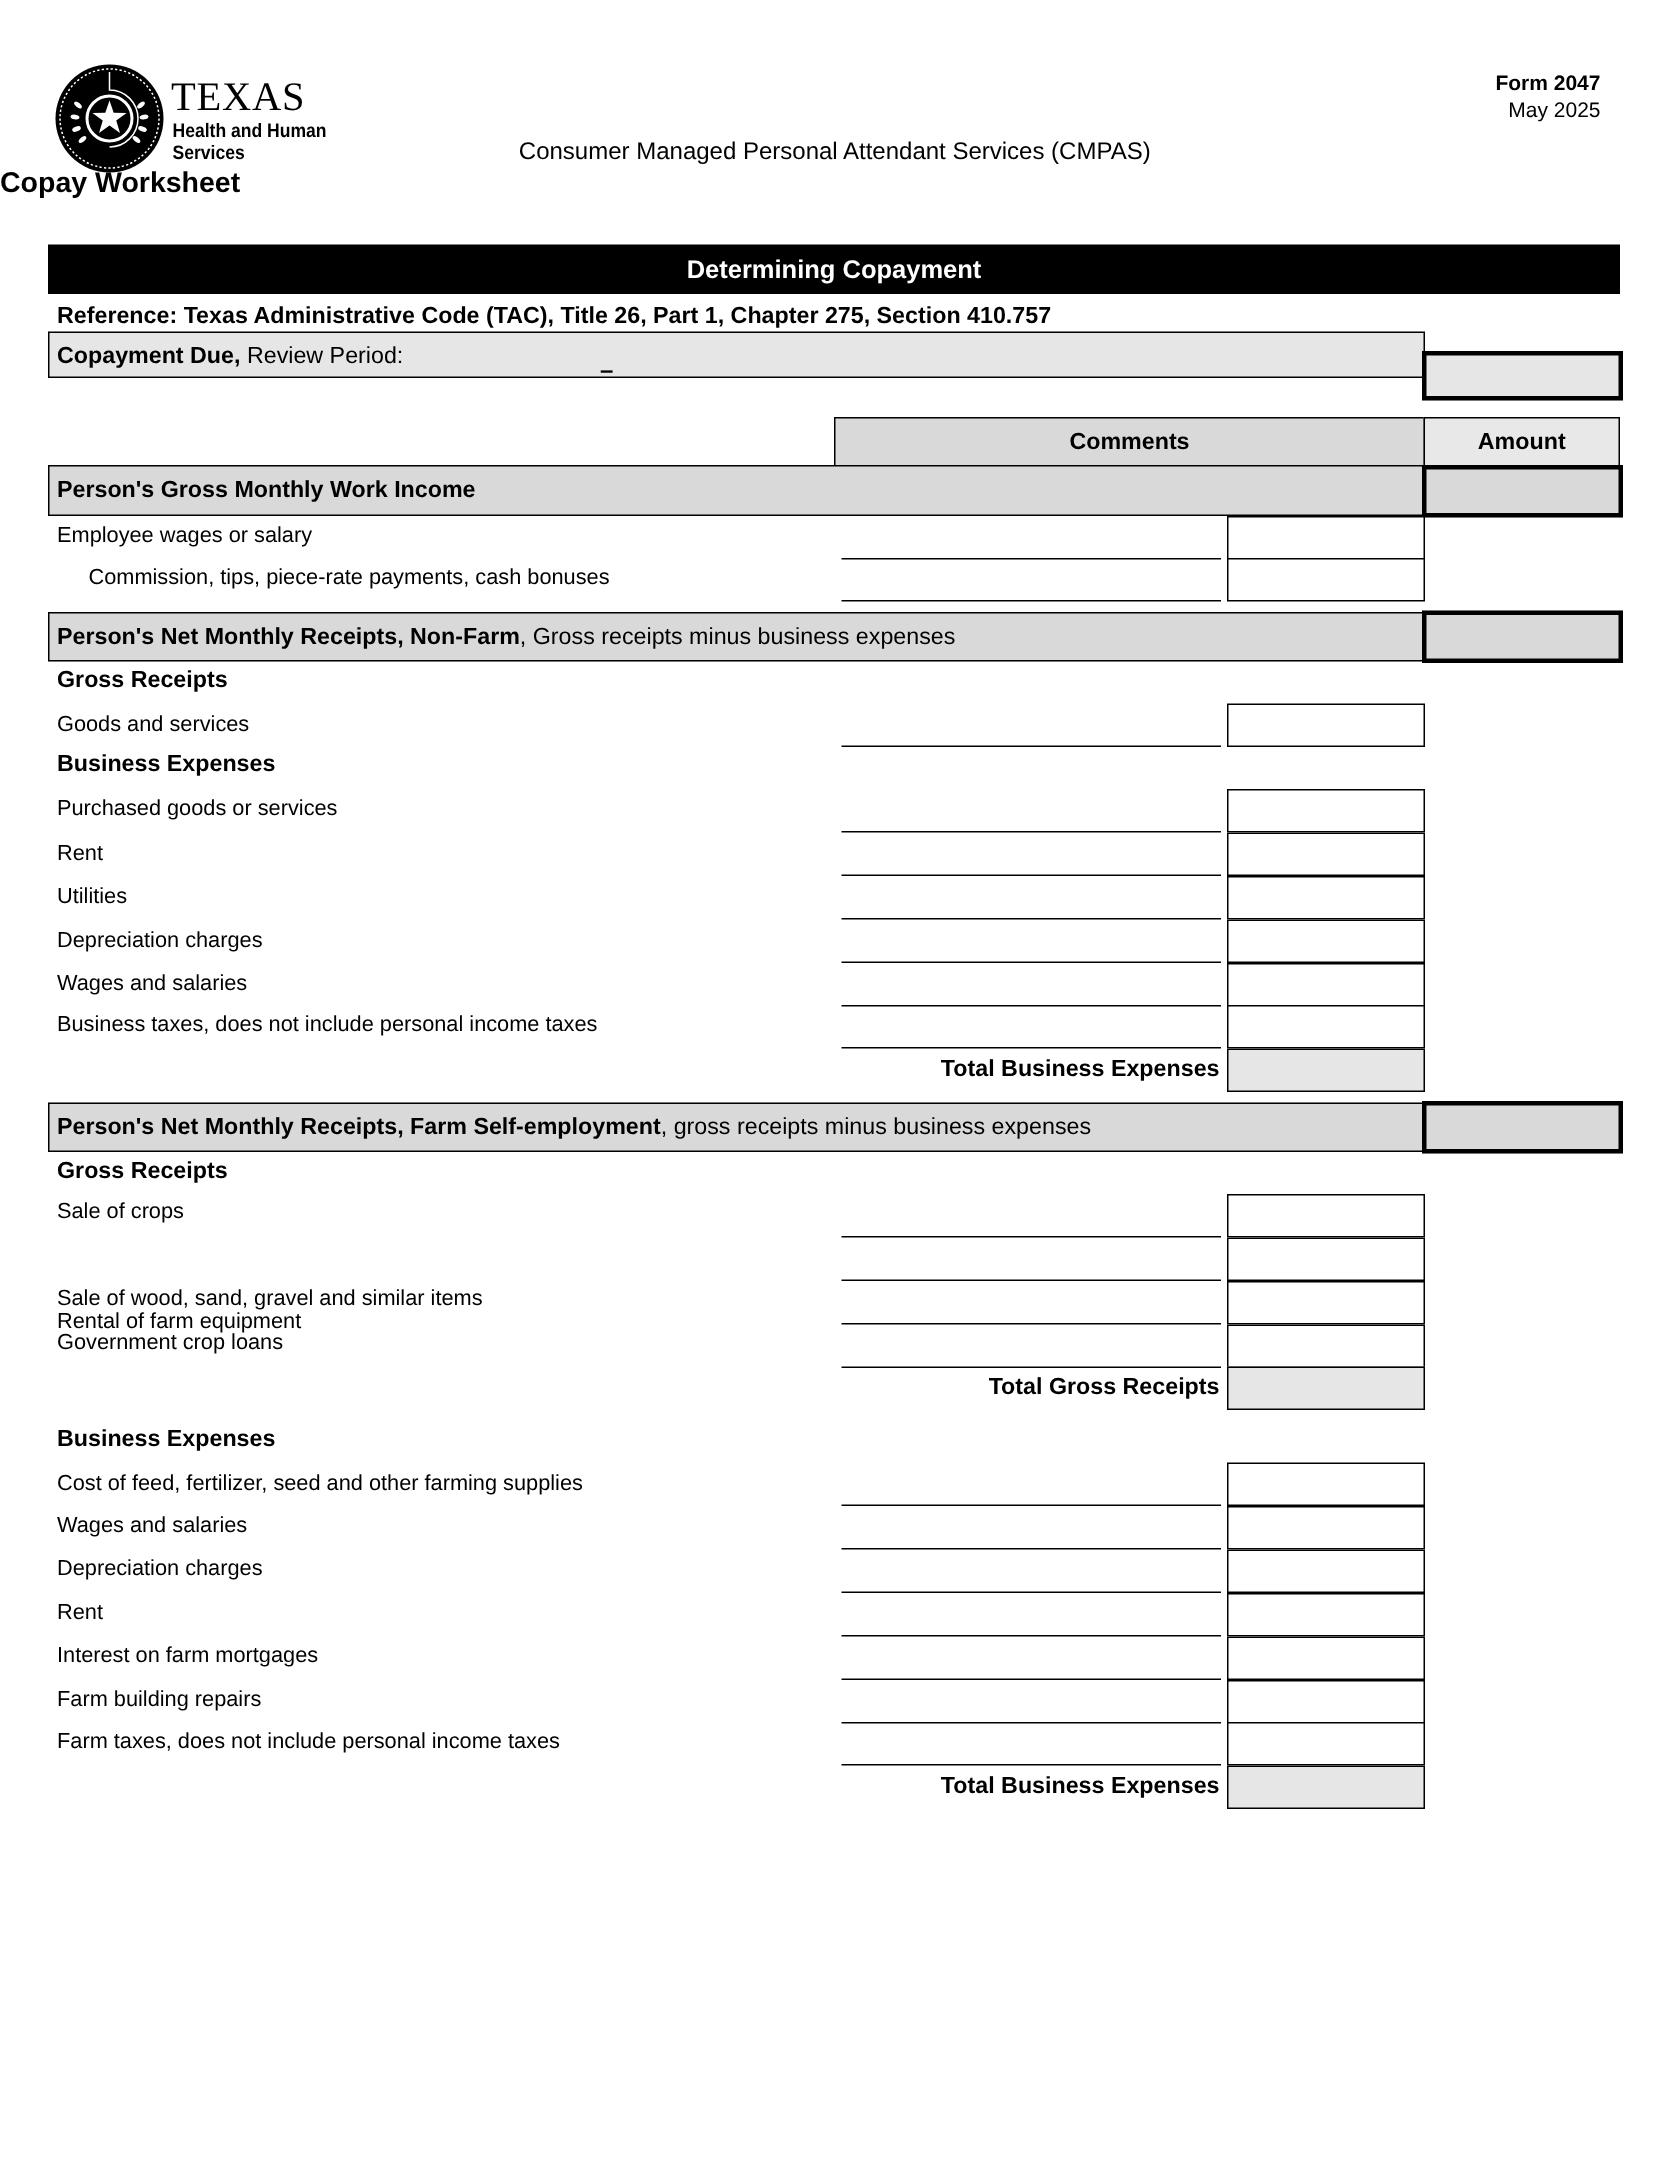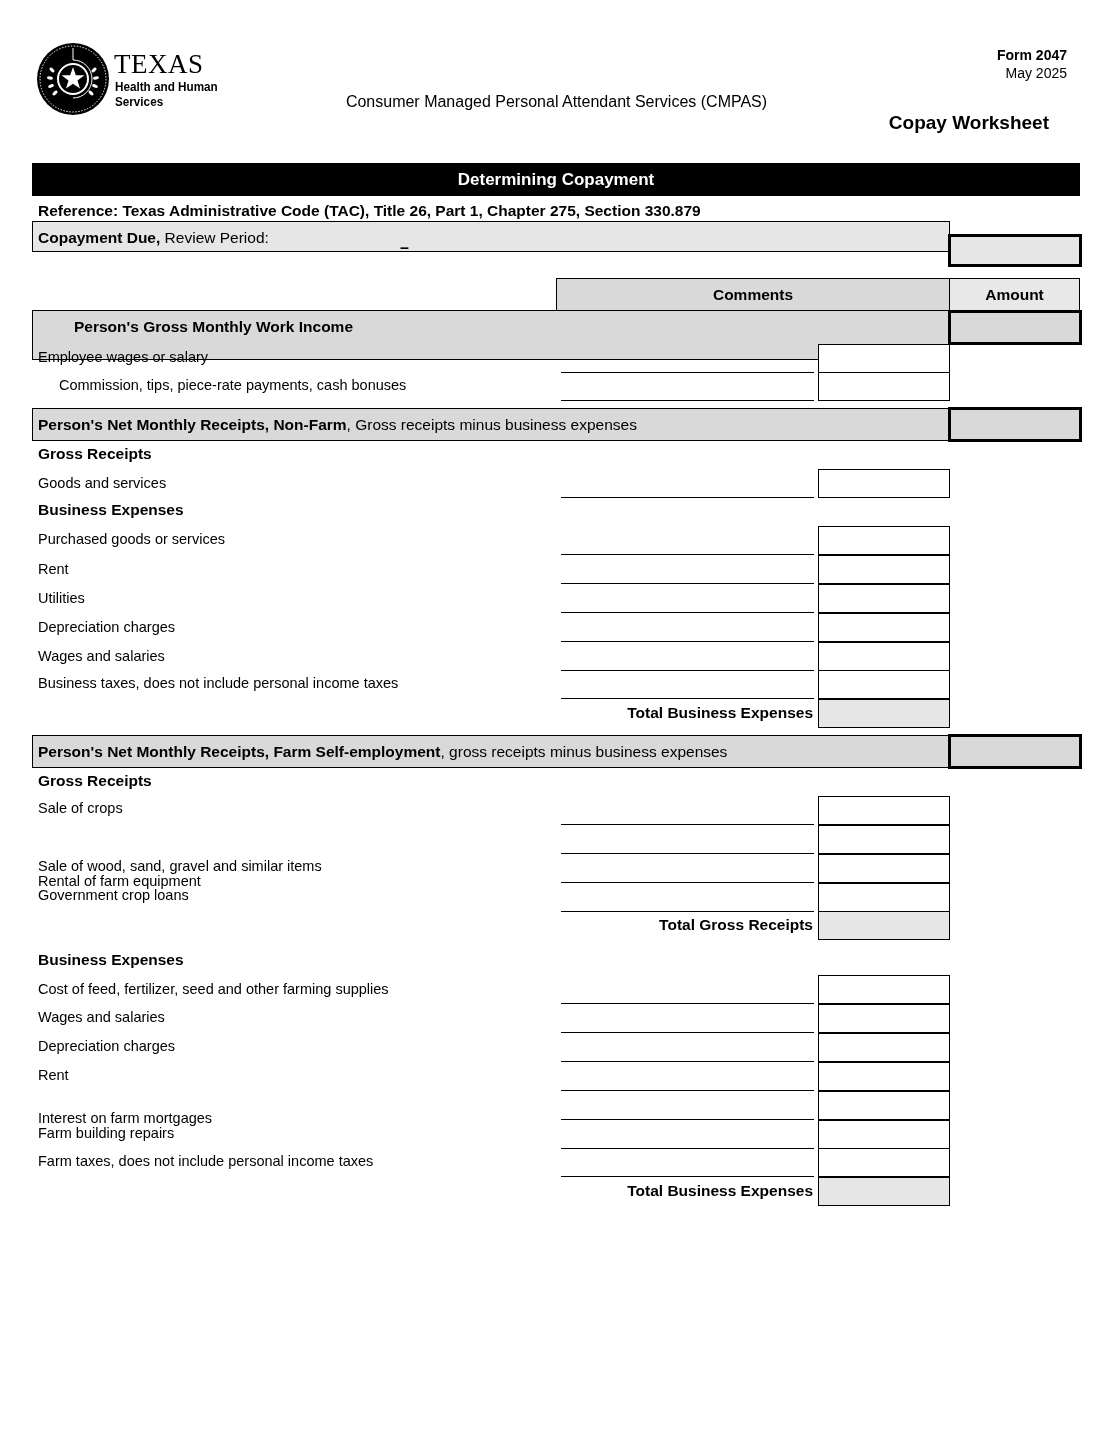--- a/index.html
+++ b/index.html
@@ -5,21 +5,21 @@
   html, body { margin:0; padding:0; background:#fff; }
   body { width:1113px; height:1440px; position:relative; overflow:hidden;
          font-family:"Liberation Sans", sans-serif; color:#000; }
   .abs { position:absolute; }
   .logo-seal { left:36px; top:42px; width:74px; height:74px; }
   .logo-texas { left:114px; top:50px; font-family:"Liberation Serif", serif; font-size:27px; line-height:28px; letter-spacing:0.5px; }
   .logo-hhs { left:115px; top:79px; font-size:13px; font-weight:bold; line-height:15px; transform:scaleX(0.9); transform-origin:left top; }
   .form-no { right:46px; top:47px; font-size:14px; font-weight:bold; text-align:right; }
   .form-date { right:46px; top:65px; font-size:14px; text-align:right; }
   .subtitle { left:0; width:1113px; top:93px; text-align:center; font-size:16px; }
-  .title { left:0; width:1049px; top:112px; text-align:right; font-size:19px; font-weight:bold; }
+  .title { left:0; width:1049px; top:112px; text-align:left; font-size:19px; font-weight:bold; }
   .banner { left:32px; top:163px; width:1048px; height:33px; background:#000; color:#fff;
             font-size:17px; font-weight:bold; text-align:center; line-height:33px; }
   .reference { left:38px; top:202px; font-size:15.5px; font-weight:bold; }
   .bar { background:#e6e6e6; border:1px solid #000; box-sizing:border-box; }
   .bar-dark { background:#d9d9d9; border:1px solid #000; box-sizing:border-box; }
   .bar-label { font-size:15.5px; line-height:31px; padding-left:5px; white-space:nowrap; }
   .bar-label b { font-weight:bold; }
   .thick { border:3px solid #000; box-sizing:border-box; background:#d9d9d9; }
   .thick.light { background:#e6e6e6; }
   .col-head { background:#d9d9d9; border:1px solid #000; box-sizing:border-box;
@@ -61,34 +61,34 @@
 <div class="abs logo-hhs">
   <div>Health and Human</div>
   <div>Services</div>
 </div>
 <div class="abs form-no">Form 2047</div>
 <div class="abs form-date">May 2025</div>
 <div class="abs subtitle">Consumer Managed Personal Attendant Services (CMPAS)</div>
 <div class="abs title">Copay Worksheet</div>
 
 <div class="abs banner">Determining Copayment</div>
-<div class="abs reference">Reference: Texas Administrative Code (TAC), Title 26, Part 1, Chapter 275, Section 330.879</div>
+<div class="abs reference">Reference: Texas Administrative Code (TAC), Title 26, Part 1, Chapter 275, Section 410.757</div>
 
 <div class="abs bar" style="left:32px; top:221px; width:918px; height:31px;">
   <div class="bar-label"><b>Copayment Due,</b><span> Review Period:</span></div>
 </div>
 <div class="abs" style="left:400px; top:239px; font-size:16px; font-weight:bold;">–</div>
 <div class="abs thick light" style="left:948px; top:234px; width:134px; height:33px;">
   <input class="field" value="" style="">
 </div>
 
 <div class="abs col-head" style="left:556px; top:278px; width:394px; height:33px; line-height:31px;">Comments</div>
 <div class="abs col-head light" style="left:949px; top:278px; width:131px; height:33px; line-height:31px;">Amount</div>
 
-<div class="abs bar-dark" style="left:32px; top:310px; width:918px; height:50px;padding-left:36px;">
+<div class="abs bar-dark" style="left:32px; top:310px; width:918px; height:34px;">
   <div class="bar-label" style="line-height:32px;"><b>Person's Gross Monthly Work Income</b></div>
 </div>
 <div class="abs thick" style="left:948px; top:310px; width:134px; height:35px;"></div>
 
 <div id="work-items">
     <div class="abs item" style="top: 349px; text-align: center;">Employee wages or salary</div>
     <div class="abs" style="left: 561px; width: 253px; top: 344px; height: 29px; border-bottom: 1.5px solid rgb(0, 0, 0); box-sizing: border-box;"><input class="field" value="" style=""></div>
     <div class="abs box" style="top: 344px;"><input class="field" value="" style=""></div>
     <div class="abs item" style="top: 377px; margin-left: 21px;">Commission, tips, piece-rate payments, cash bonuses</div>
     <div class="abs" style="left: 561px; width: 253px; top: 372px; height: 29px; border-bottom: 1.5px solid rgb(0, 0, 0); box-sizing: border-box;"><input class="field" value="" style=""></div>
@@ -158,21 +158,21 @@
     <div class="abs box" style="top: 975px;"><input class="field" value="" style=""></div>
     <div class="abs item" style="top: 1009px;">Wages and salaries</div>
     <div class="abs" style="left: 561px; width: 253px; top: 1004px; height: 29px; border-bottom: 1.5px solid rgb(0, 0, 0); box-sizing: border-box;"><input class="field" value="" style=""></div>
     <div class="abs box" style="top: 1004px;"><input class="field" value="" style=""></div>
     <div class="abs item" style="top: 1038px;">Depreciation charges</div>
     <div class="abs" style="left: 561px; width: 253px; top: 1033px; height: 29px; border-bottom: 1.5px solid rgb(0, 0, 0); box-sizing: border-box;"><input class="field" value="" style=""></div>
     <div class="abs box" style="top: 1033px;"><input class="field" value="" style=""></div>
     <div class="abs item" style="top: 1067px;">Rent</div>
     <div class="abs" style="left: 561px; width: 253px; top: 1062px; height: 29px; border-bottom: 1.5px solid rgb(0, 0, 0); box-sizing: border-box;"><input class="field" value="" style=""></div>
     <div class="abs box" style="top: 1062px;"><input class="field" value="" style=""></div>
-    <div class="abs item" style="top: 1096px; margin-top: 14px;">Interest on farm mortgages</div>
+    <div class="abs item" style="top: 1096px;">Interest on farm mortgages</div>
     <div class="abs" style="left: 561px; width: 253px; top: 1091px; height: 29px; border-bottom: 1.5px solid rgb(0, 0, 0); box-sizing: border-box;"><input class="field" value="" style=""></div>
     <div class="abs box" style="top: 1091px;"><input class="field" value="" style=""></div>
     <div class="abs item" style="top: 1125px;">Farm building repairs</div>
     <div class="abs" style="left: 561px; width: 253px; top: 1120px; height: 29px; border-bottom: 1.5px solid rgb(0, 0, 0); box-sizing: border-box;"><input class="field" value="" style=""></div>
     <div class="abs box" style="top: 1120px;"><input class="field" value="" style=""></div>
     <div class="abs item" style="top: 1153px;">Farm taxes, does not include personal income taxes</div>
     <div class="abs" style="left: 561px; width: 253px; top: 1148px; height: 29px; border-bottom: 1.5px solid rgb(0, 0, 0); box-sizing: border-box;"><input class="field" value="" style=""></div>
     <div class="abs box" style="top: 1148px;"><input class="field" value="" style=""></div>
   </div>
 <div class="abs total-label" style="top:1182px;">Total Business Expenses</div>

